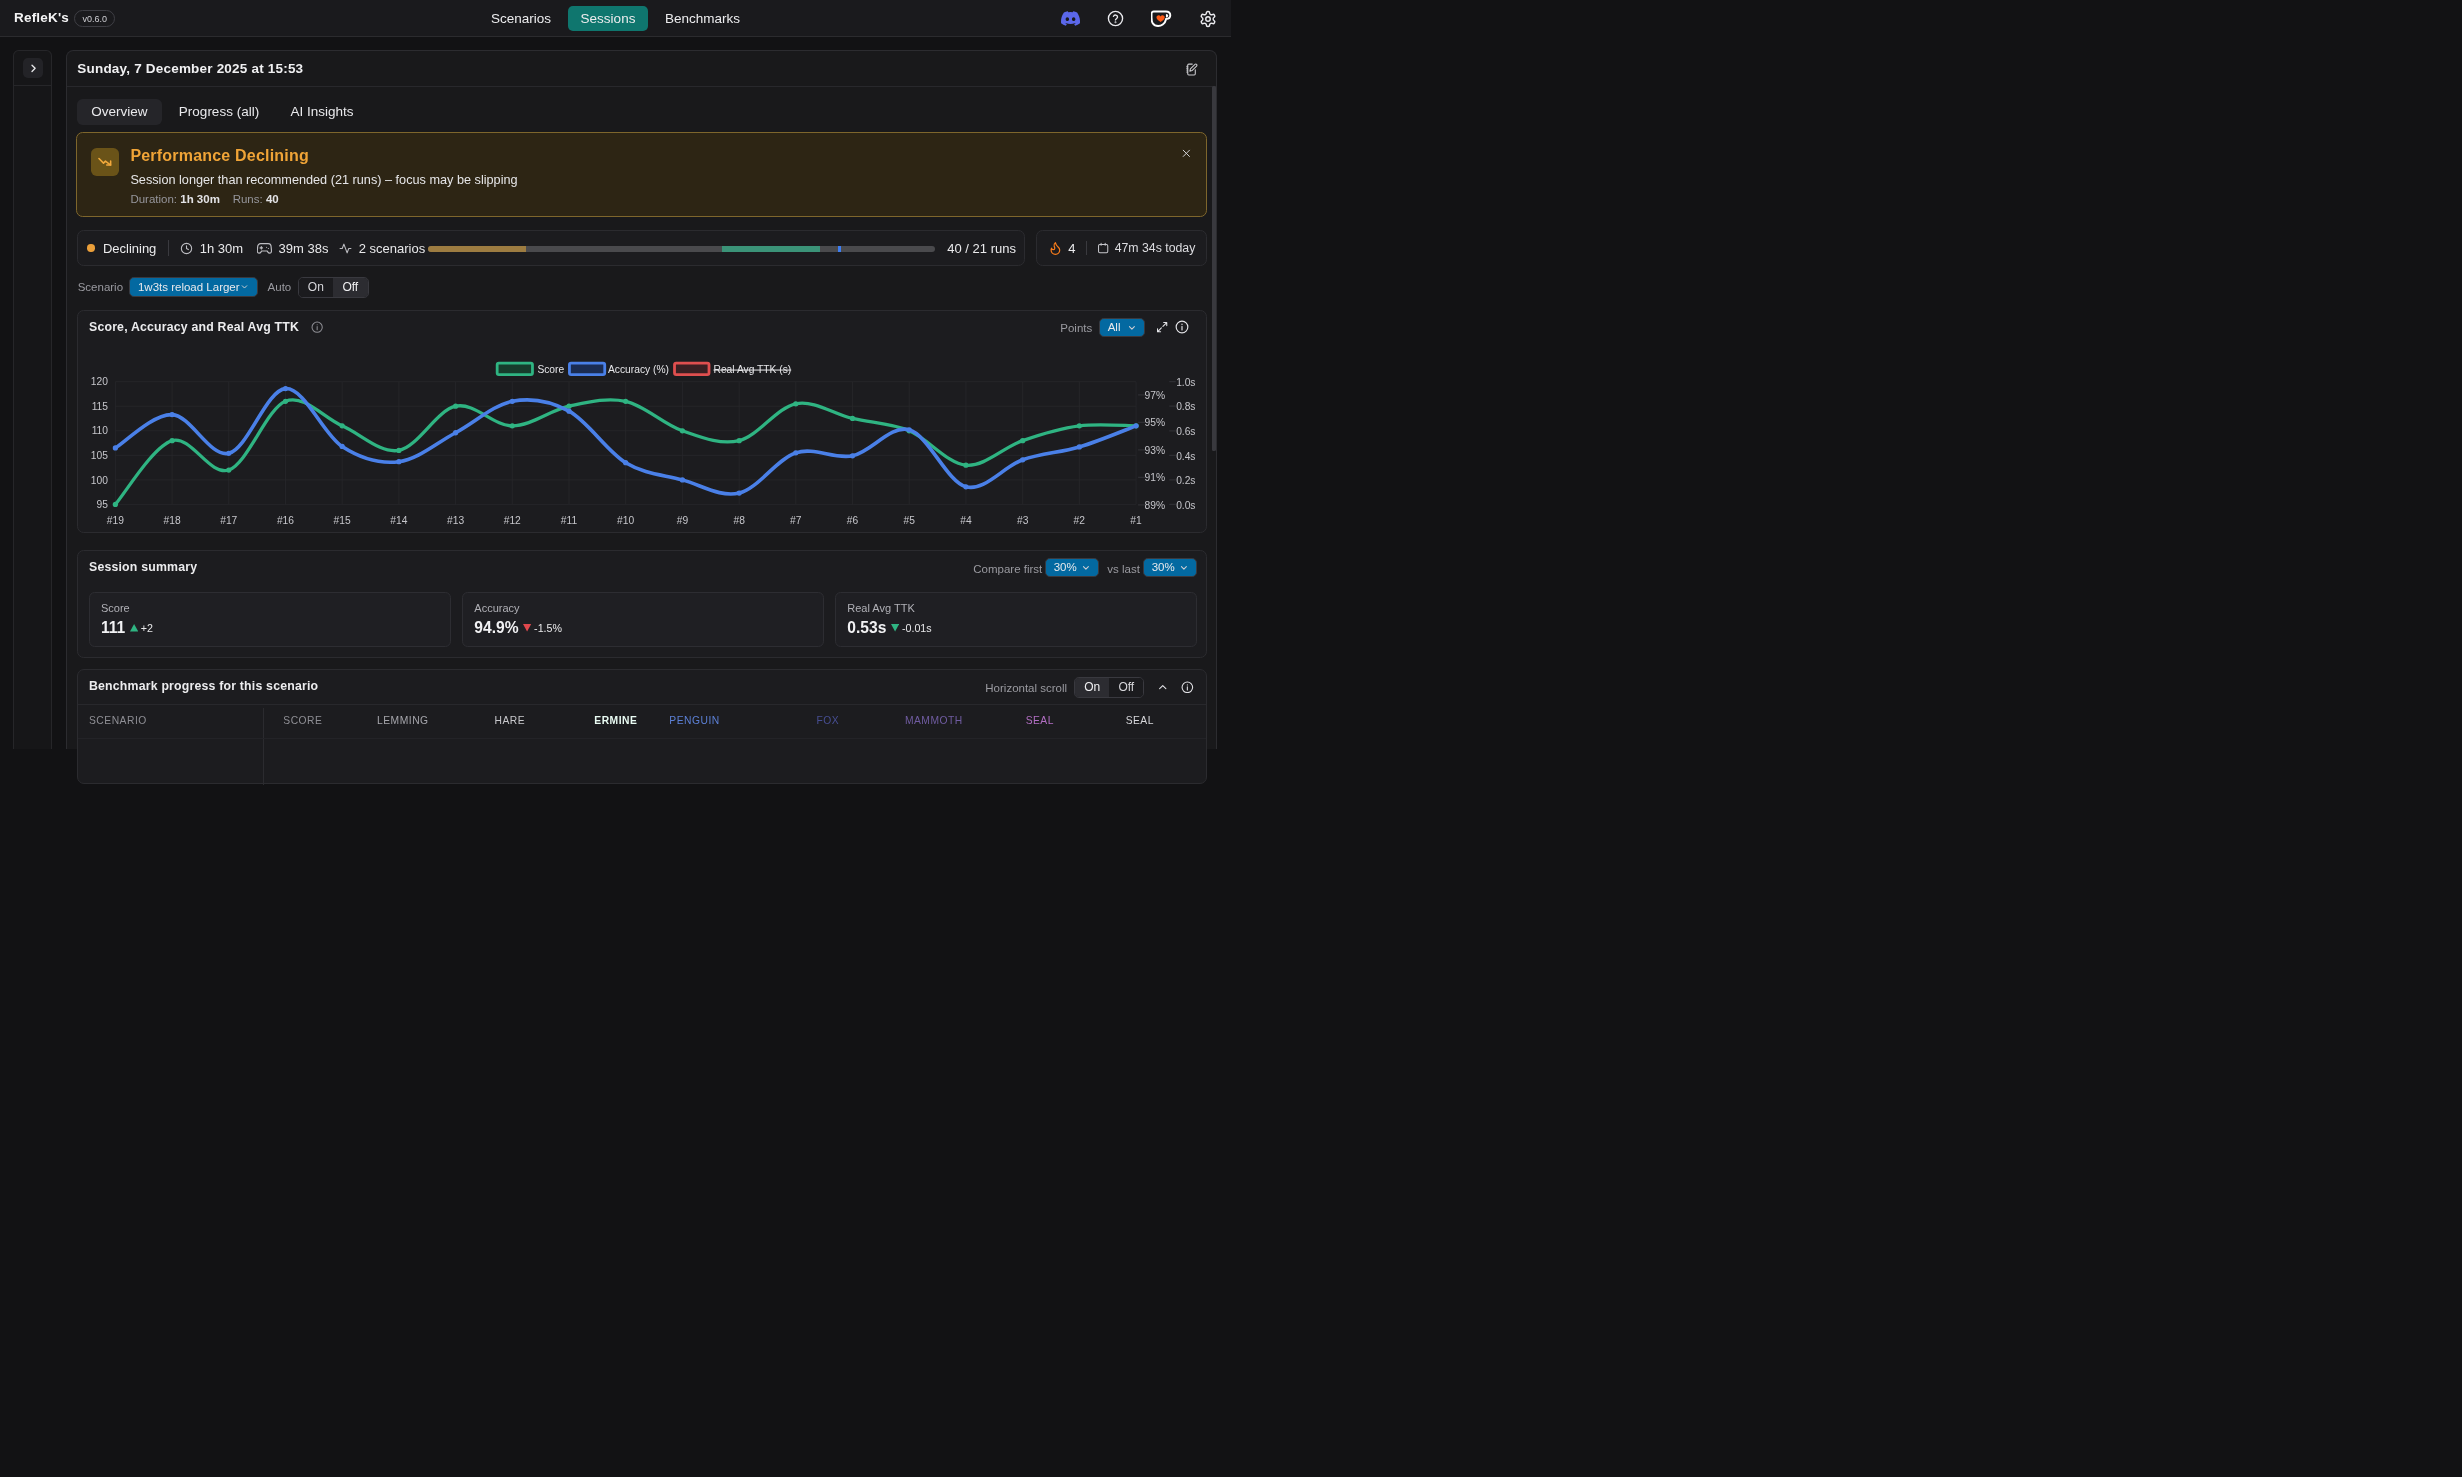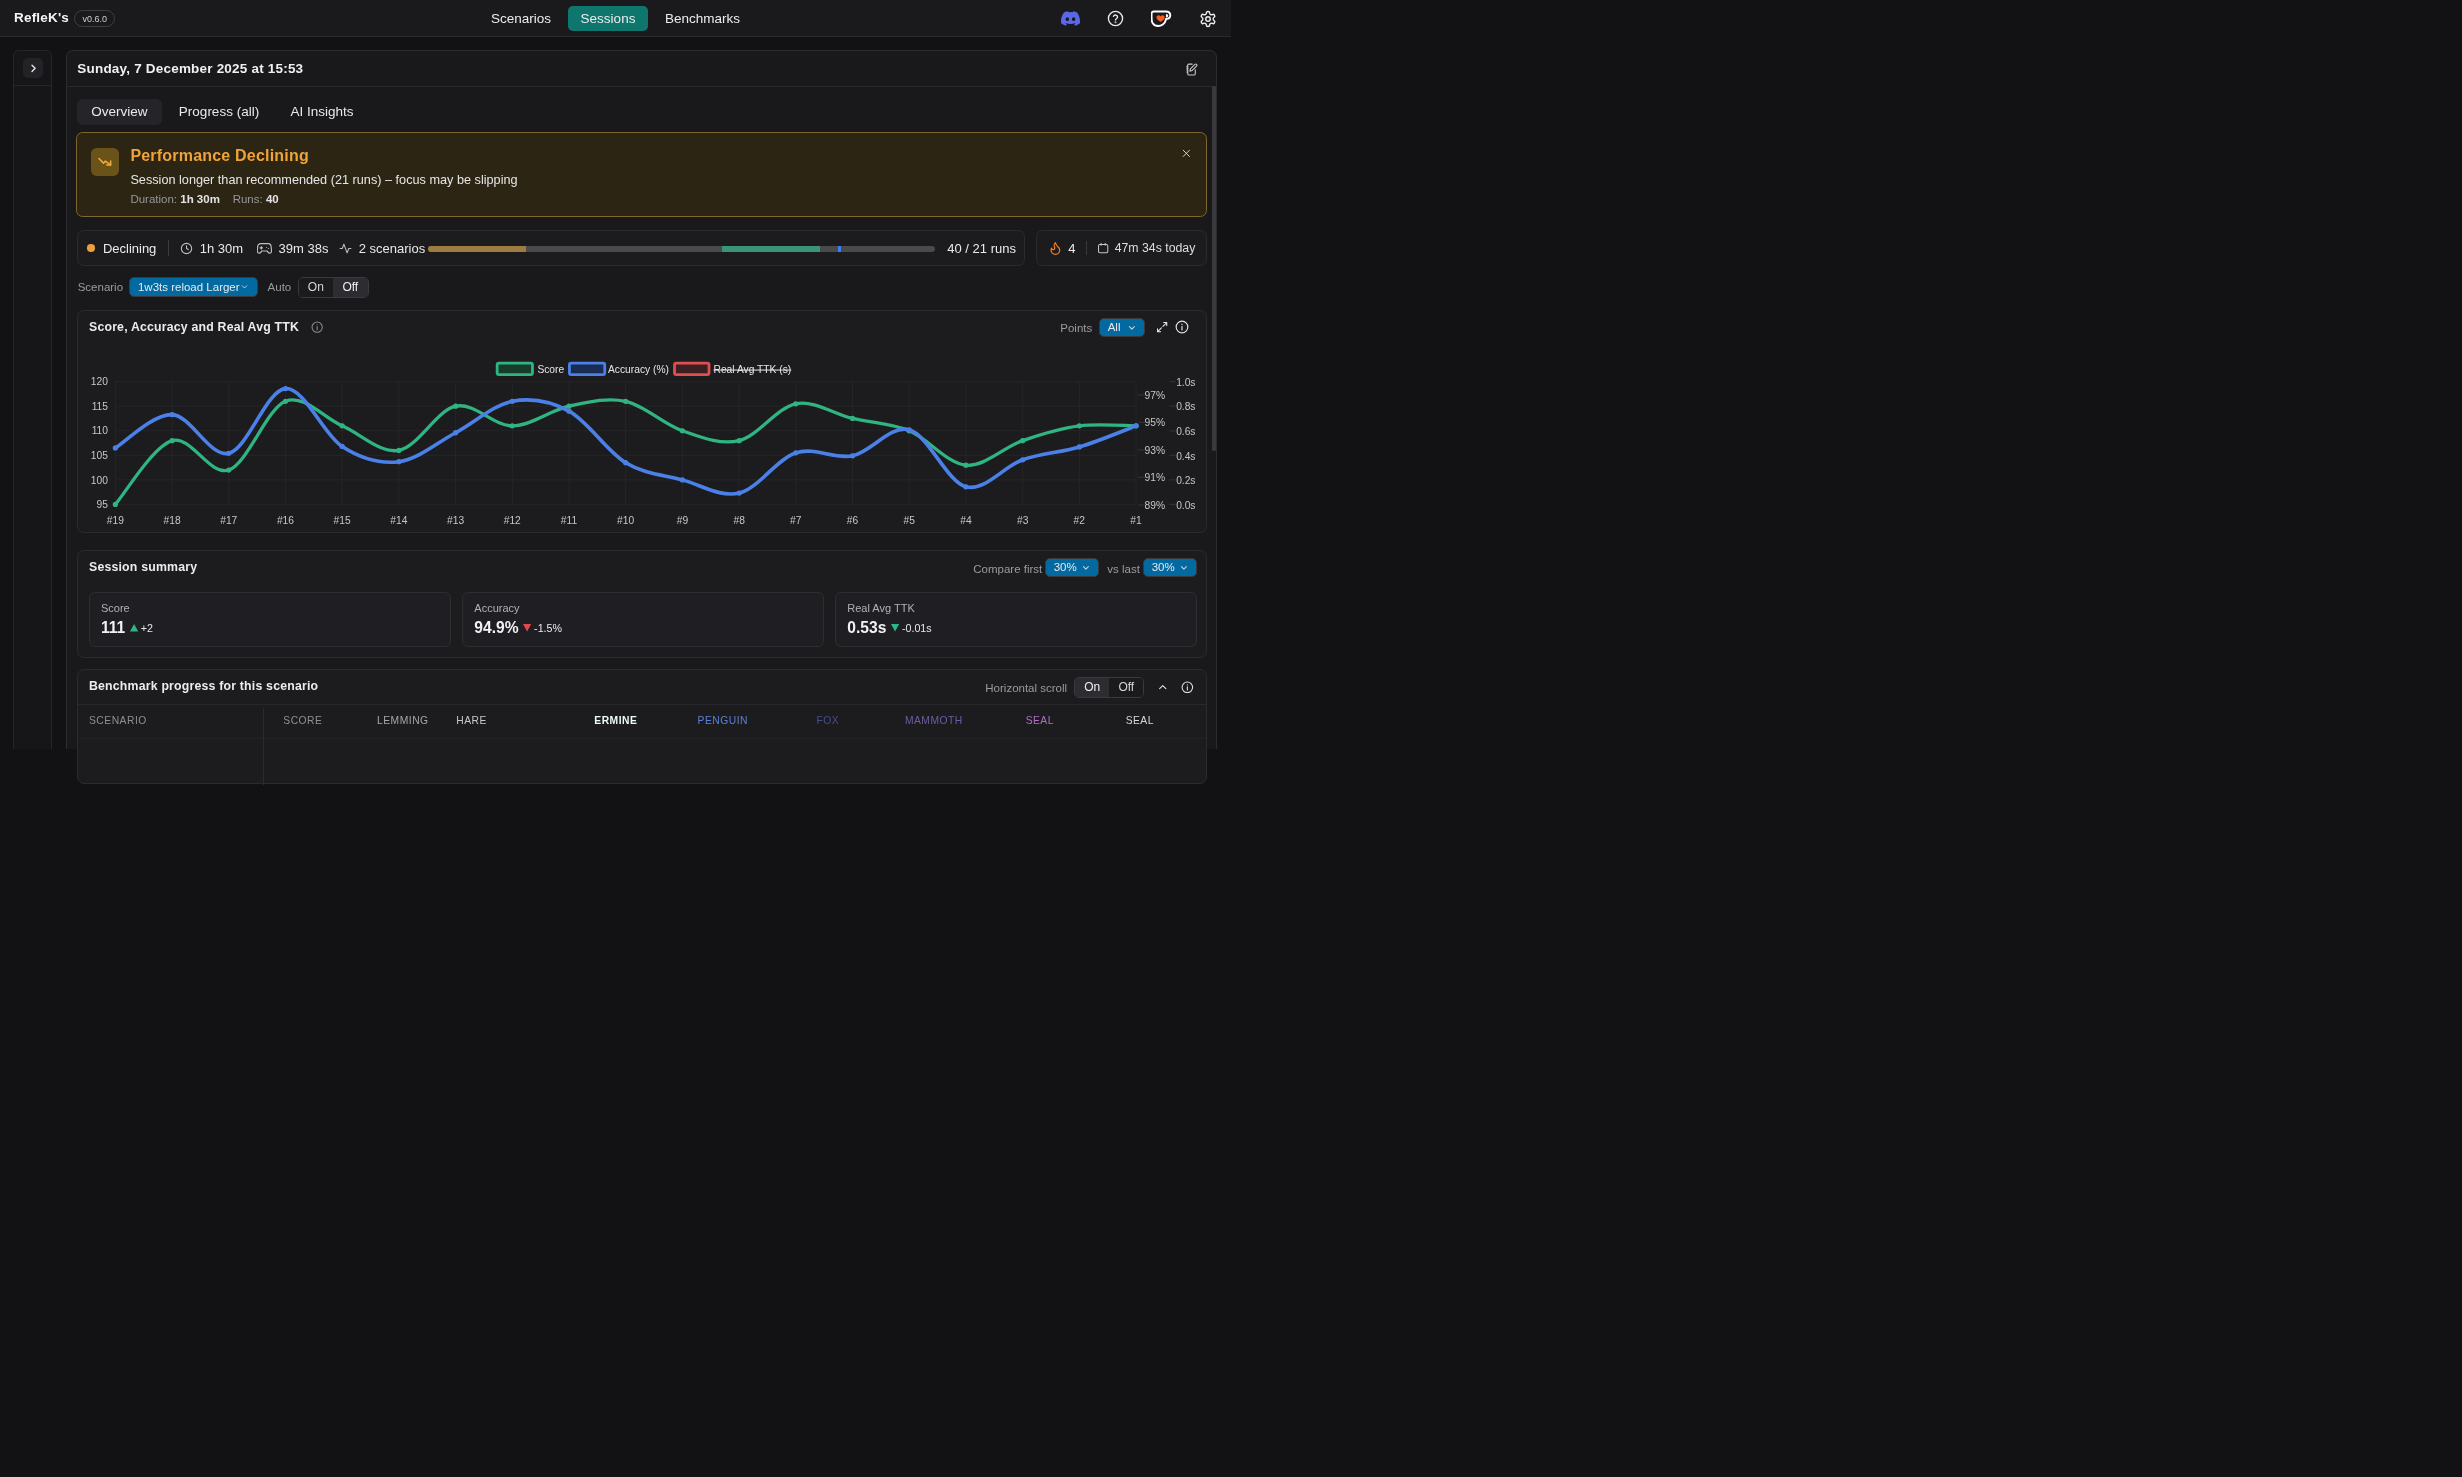--- a/index.html
+++ b/index.html
@@ -357,23 +357,23 @@
       </svg>
     <svg style="position:absolute;left:1103px;top:10.7px;" width="12.7" height="12.7" viewBox="0 0 24 24" fill="none" stroke="#e3e3e7" stroke-width="2">
         <circle cx="12" cy="12" r="10"></circle>
         <path d="M12 11v6M12 7.2v.3" stroke-linecap="round"></path>
       </svg>
     <div style="position:absolute;left:0;top:34px;width:100%;height:0.8px;background:#28282c;"></div>
     <div class="thead">
       <span style="position:absolute;left:10.7px;">SCENARIO</span>
       <span style="position:absolute;left:205px;">SCORE</span>
       <span style="position:absolute;left:271px;width:107px;text-align:center;color:#a6a6ac;">LEMMING</span>
-      <span style="position:absolute;left:378px;width:107px;text-align:left;color:#c9c9cd;">HARE</span>
+      <span style="position:absolute;left:378px;width:107px;text-align:center;color:#c9c9cd;">HARE</span>
       <span style="position:absolute;left:484px;width:107px;text-align:center;color:#e9fbf3;font-weight:700;">ERMINE</span>
-      <span style="position:absolute;left:591px;width:107px;text-align:center;color:#5c80d6;">PENGUIN</span>
+      <span style="position:absolute;left:591px;width:107px;color:#5c80d6;">PENGUIN</span>
       <span style="position:absolute;left:696px;width:107px;text-align:center;color:#474e93;">FOX</span>
       <span style="position:absolute;left:802px;width:107px;text-align:center;color:#705ca2;">MAMMOTH</span>
       <span style="position:absolute;left:908px;width:107px;text-align:center;color:#b36fc4;">SEAL</span>
       <span style="position:absolute;left:1008px;width:107px;text-align:center;color:#d8d8dc;">SEAL</span>
     </div>
     <div style="position:absolute;left:185px;top:38px;width:0.8px;height:77px;background:#2b2b2f;"></div>
     <div style="position:absolute;left:0;top:68px;width:100%;height:0.8px;background:#232327;"></div>
   </div>
 </div>
 

